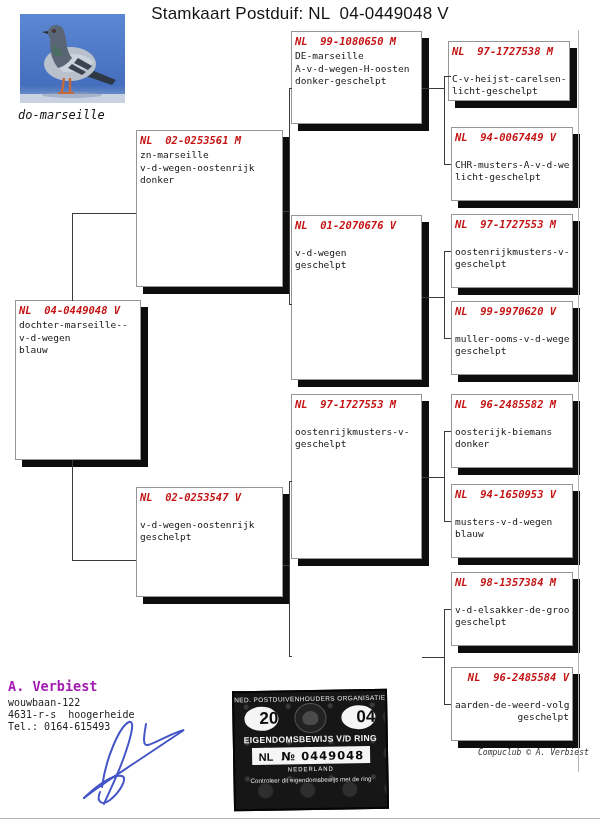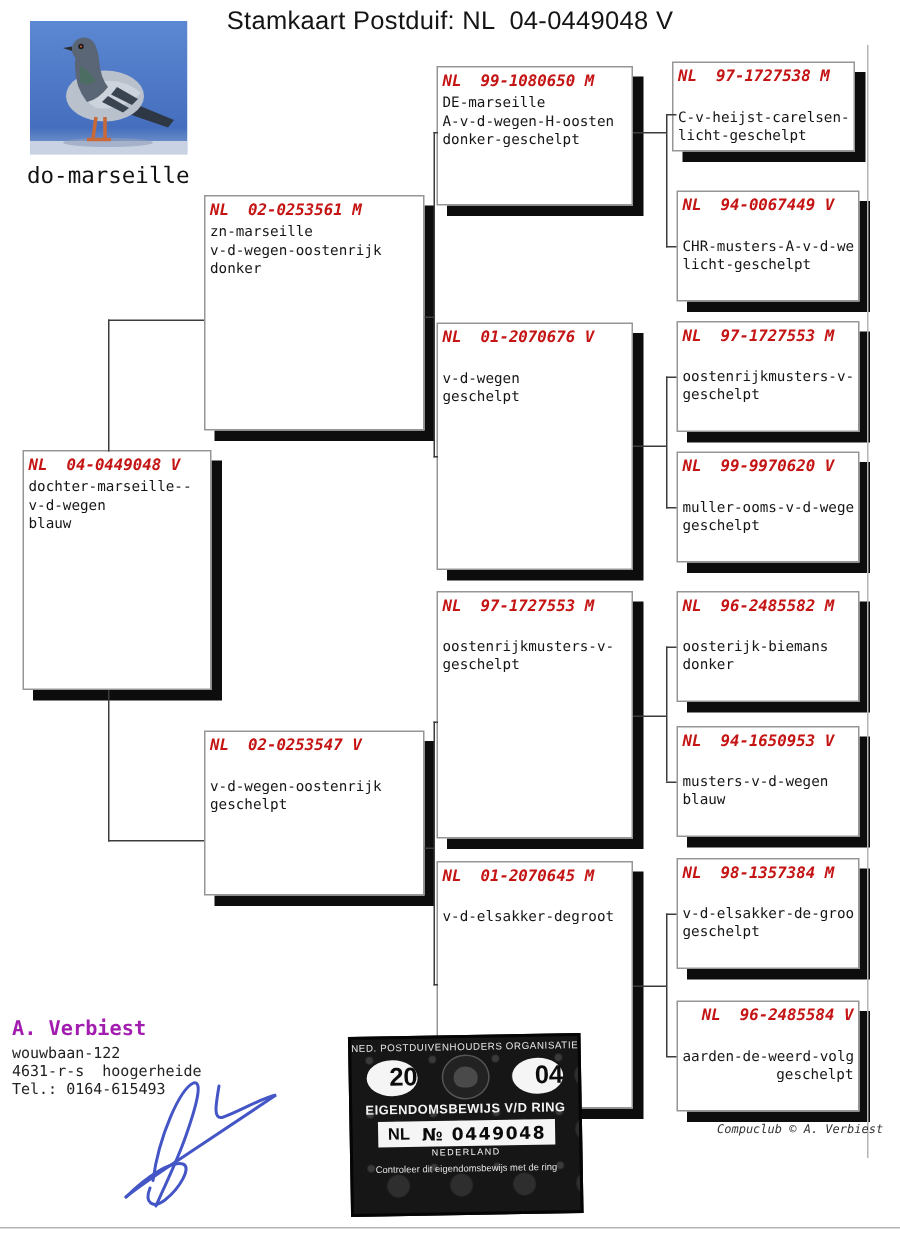--- a/index.html
+++ b/index.html
@@ -12,21 +12,21 @@
   .pbox{position:absolute;background:#fff;border:1px solid #969696;
         box-shadow:7px 7px 0 0 #0d0d0d;padding:3px 3px 0 3px;box-sizing:border-box;}
   .pid{font-size:10.5px;font-weight:bold;font-style:italic;color:#c41414;
        white-space:pre;line-height:13px;margin-bottom:2px;}
   .pline{font-size:9.5px;color:#151515;white-space:pre;line-height:12.5px;min-height:12.5px;}
   
   .ln{position:absolute;background:#3c3c3c;}
   .frame{position:absolute;background:#b5b5b5;}
   
   .photo{position:absolute;left:20px;top:14px;width:105px;height:89px;}
-  .caption{position:absolute;left:18px;top:108px;font-size:15px;color:#111;white-space:pre;}
+  .caption{position:absolute;left:18px;top:108px;font-size:12px;color:#111;white-space:pre;font-style:italic;}
   
   .owner-name{position:absolute;left:8px;top:678px;font-size:13.5px;font-weight:bold;color:#a21caf;white-space:pre;}
   .owner-line{position:absolute;left:8px;font-size:10px;color:#222;white-space:pre;line-height:12px;}
   .credit{position:absolute;left:478px;top:748px;font-size:8px;font-style:italic;color:#333;white-space:pre;}
   
   .sig{position:absolute;left:62px;top:712px;width:130px;height:100px;}
   
   .stamp{position:absolute;left:233px;top:690px;width:155px;height:120px;
          transform:rotate(-1deg);background-color:#161616;color:#f2f2f2;
          background-image:
@@ -111,47 +111,41 @@
     <div class="pline">donker</div>
   </div>
 
   <div class="pbox" style="left:136px;top:487px;width:147px;height:110px;">
     <div class="pid">NL  02-0253547 V</div>
     <div class="pline"></div>
     <div class="pline">v-d-wegen-oostenrijk</div>
     <div class="pline">geschelpt</div>
   </div>
 
-  <div class="pbox" style="left:291px;top:44px;width:131px;height:93px;">
+  <div class="pbox" style="left:291px;top:31px;width:131px;height:93px;">
     <div class="pid">NL  99-1080650 M</div>
     <div class="pline">DE-marseille</div>
     <div class="pline">A-v-d-wegen-H-oosten</div>
     <div class="pline">donker-geschelpt</div>
   </div>
 
   <div class="pbox" style="left:291px;top:215px;width:131px;height:165px;">
     <div class="pid">NL  01-2070676 V</div>
     <div class="pline"></div>
     <div class="pline">v-d-wegen</div>
     <div class="pline">geschelpt</div>
   </div>
 
   <div class="pbox" style="left:291px;top:394px;width:131px;height:165px;">
     <div class="pid">NL  97-1727553 M</div>
     <div class="pline"></div>
     <div class="pline">oostenrijkmusters-v-</div>
     <div class="pline">geschelpt</div>
   </div>
 
-  <div class="pbox" style="left:291px;top:574px;width:131px;height:165px;">
-    <div class="pid">NL  01-2070645 M</div>
-    <div class="pline"></div>
-    <div class="pline">v-d-elsakker-degroot</div>
-    <div class="pline"></div>
-  </div>
 
   <div class="pbox" style="left:448px;top:41px;width:122px;height:60px;">
     <div class="pid">NL  97-1727538 M</div>
     <div class="pline"></div>
     <div class="pline">C-v-heijst-carelsen-</div>
     <div class="pline">licht-geschelpt</div>
   </div>
 
   <div class="pbox" style="left:451px;top:127px;width:122px;height:74px;">
     <div class="pid">NL  94-0067449 V</div>

